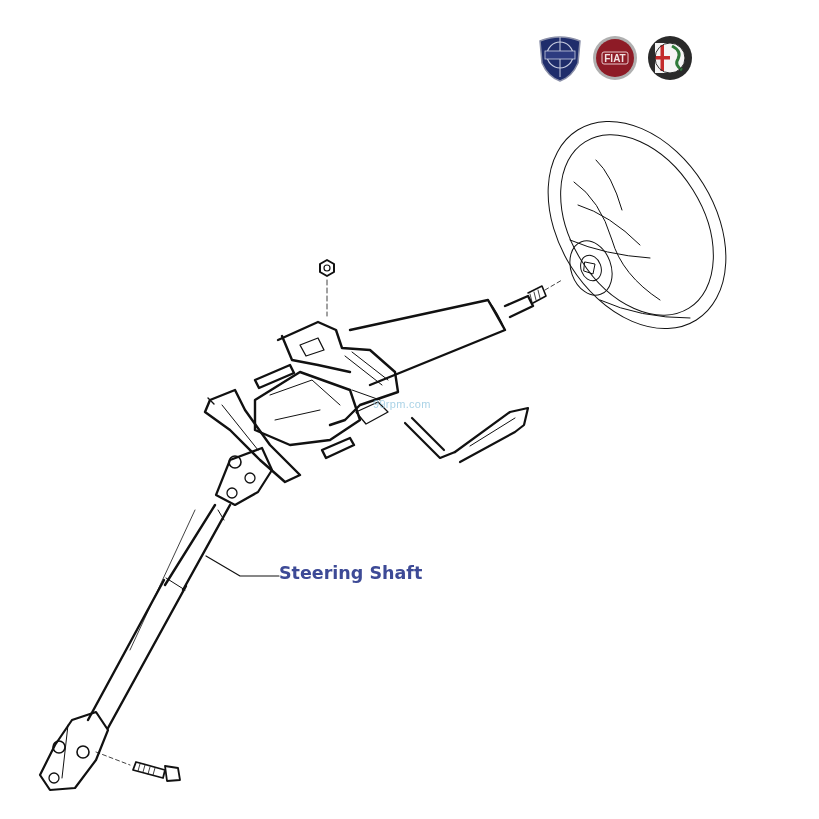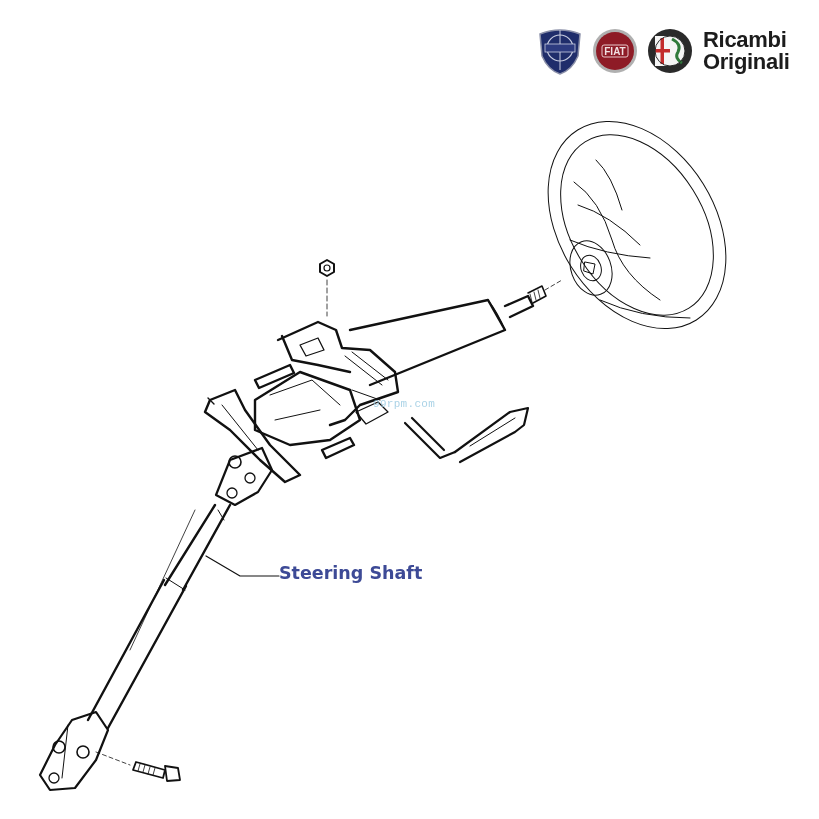--- a/index.html
+++ b/index.html
@@ -1,22 +1,22 @@
 <!DOCTYPE html>
 <html><head>
 <meta charset="utf-8">
 <style>
   html, body { margin: 0; padding: 0; background: #ffffff; }
   body { width: 819px; height: 819px; position: relative; overflow: hidden; font-family: "Liberation Sans", sans-serif; }
   .canvas { position: absolute; left: 0; top: 0; width: 819px; height: 819px; }
-  .brand { position: absolute; left: 536px; top: 23px; height: 56px; display: flex; align-items: center; }
+  .brand { position: absolute; left: 536px; top: 30px; height: 56px; display: flex; align-items: center; }
   .badge { width: 48px; height: 50px; margin-right: 7px; }
   .brand-text { font-family: "Liberation Sans", sans-serif; font-weight: bold; font-size: 22px; line-height: 22px; color: #1c1c1c; letter-spacing: -0.3px; margin-left: 2px; }
   .callout-label { position: absolute; left: 279px; top: 563px; font-family: "DejaVu Sans", sans-serif; font-size: 17.5px; color: #3d4a96; white-space: nowrap; font-weight: bold; }
-  .watermark { position: absolute; left: 373px; top: 398px; font-family: Liberation Mono, monospace; font-size: 11px; color: #8fc4de; opacity: 0.75; letter-spacing: 0.3px; }
+  .watermark { position: absolute; left: 373px; top: 398px; font-family: Liberation Sans, sans-serif; font-size: 11px; color: #8fc4de; opacity: 0.75; letter-spacing: 0.3px; }
   svg { position: absolute; left: 0; top: 0; }
 </style>
 </head>
 <body>
 
 <div class="canvas">
 
   <svg width="819" height="819" viewBox="0 0 819 819">
     <g fill="none" stroke="#111" stroke-linejoin="round" stroke-linecap="round">
 
@@ -131,23 +131,19 @@
     <svg class="badge" viewBox="0 0 48 50" style="position:relative">
       <circle cx="24" cy="25" r="22" fill="#2a2a2a"></circle>
       <circle cx="24" cy="25" r="15" fill="#f5f5f5"></circle>
       <path d="M24 10 L24 40" stroke="#b22" stroke-width="0"></path>
       <rect x="9" y="10" width="15" height="30" fill="#f5f5f5"></rect>
       <rect x="14.5" y="12" width="3.5" height="26" fill="#c32b2b"></rect>
       <rect x="9" y="23" width="15" height="3.5" fill="#c32b2b"></rect>
       <path d="M26 13 Q36 18 32 26 Q28 32 36 37" fill="none" stroke="#2f7a3a" stroke-width="3"></path>
       <circle cx="24" cy="25" r="15" fill="none" stroke="#2a2a2a" stroke-width="1"></circle>
     </svg>
-    <div class="brand-text">
-      <div>Ricambi</div>
-      <div>Originali</div>
-    </div>
   </div>
 
   <div class="watermark">99rpm.com</div>
 
   <div class="callout-label">Steering Shaft</div>
 
 </div>
 
 </body></html>

